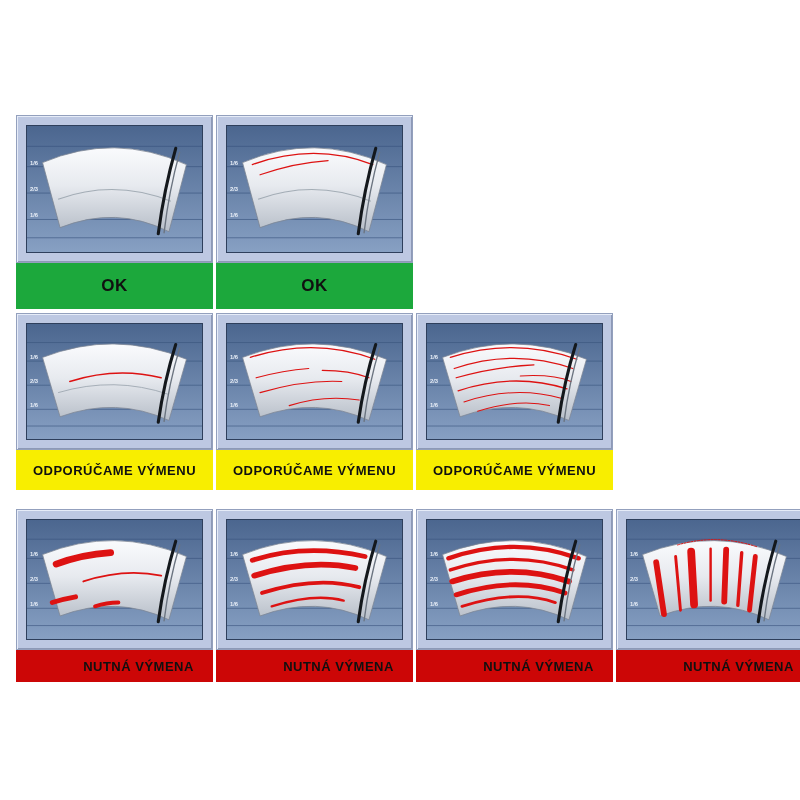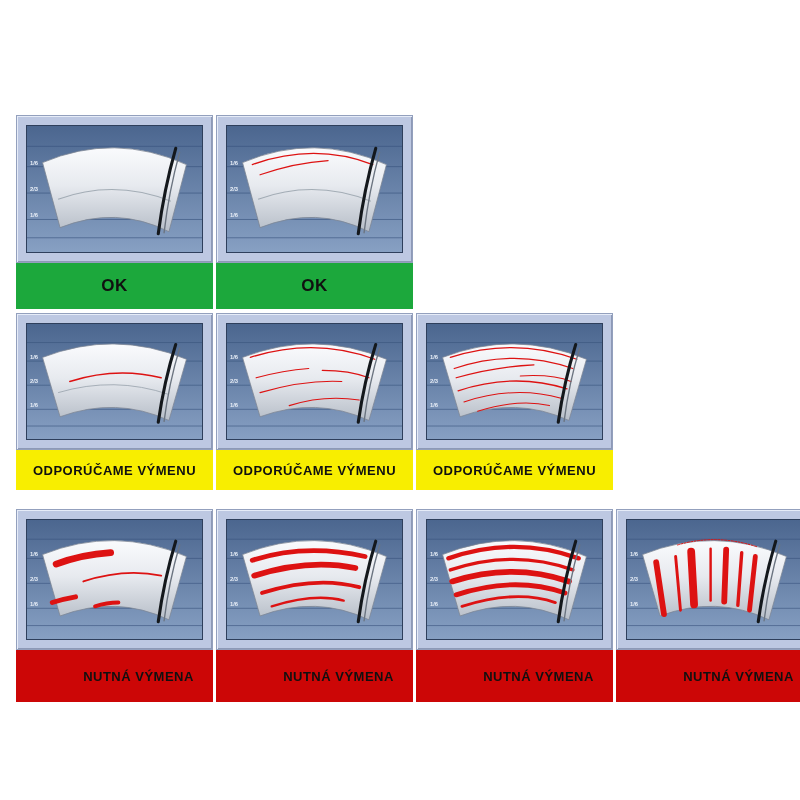--- a/index.html
+++ b/index.html
@@ -31,21 +31,21 @@
     box-sizing:border-box;
   }
   .inner svg{position:absolute;left:0;top:0;width:100%;height:100%;display:block;}
   .bar{
     display:flex;align-items:center;justify-content:center;
     font-weight:bold;color:#101010;letter-spacing:.5px;
     text-align:center;
   }
   .bar-ok{height:46px;font-size:17px;background:#1ca83c;}
   .bar-warn{height:40px;font-size:13px;background:#f8ee00;}
-  .bar-repl{height:52px;font-size:13px;background:#cc0606;padding-left:48px;}
+  .bar-repl{height:32px;font-size:13px;background:#cc0606;padding-left:48px;}
   .scaleTxt{font-size:6px;fill:#e8eef7;font-weight:bold;}
   .gridL{stroke:#35507a;stroke-width:0.8;opacity:0.75;}
   .glass{fill:url(#glassGrad);stroke:#7d8694;stroke-width:0.8;}
   .faint{stroke:#98a2ac;stroke-width:1;fill:none;opacity:0.85;}
   .wiper{stroke:#14181c;stroke-width:3.2;fill:none;stroke-linecap:round;}
   .wiperSh{stroke:#6b7480;stroke-width:1.4;fill:none;stroke-linecap:round;}
   .rk{stroke:#dd1212;fill:none;stroke-linecap:round;}
 </style>
 </head>
 <body>

